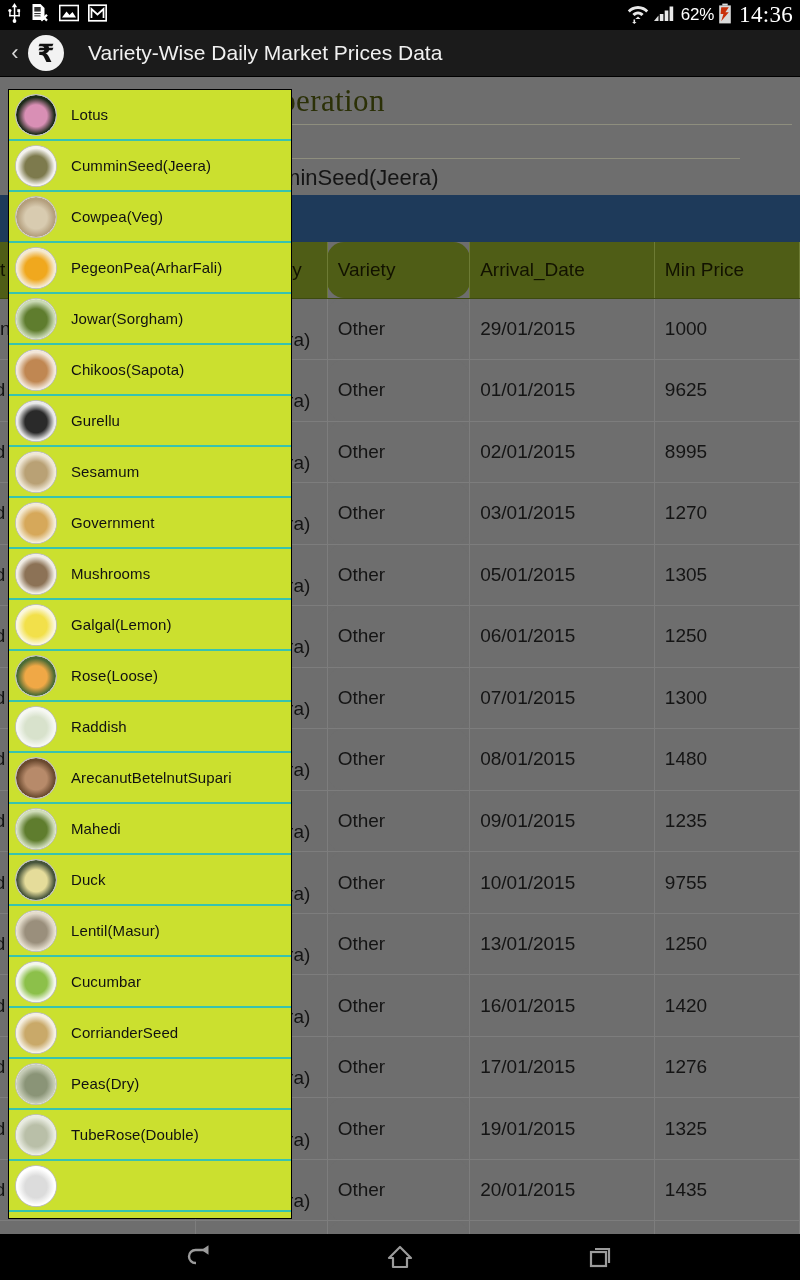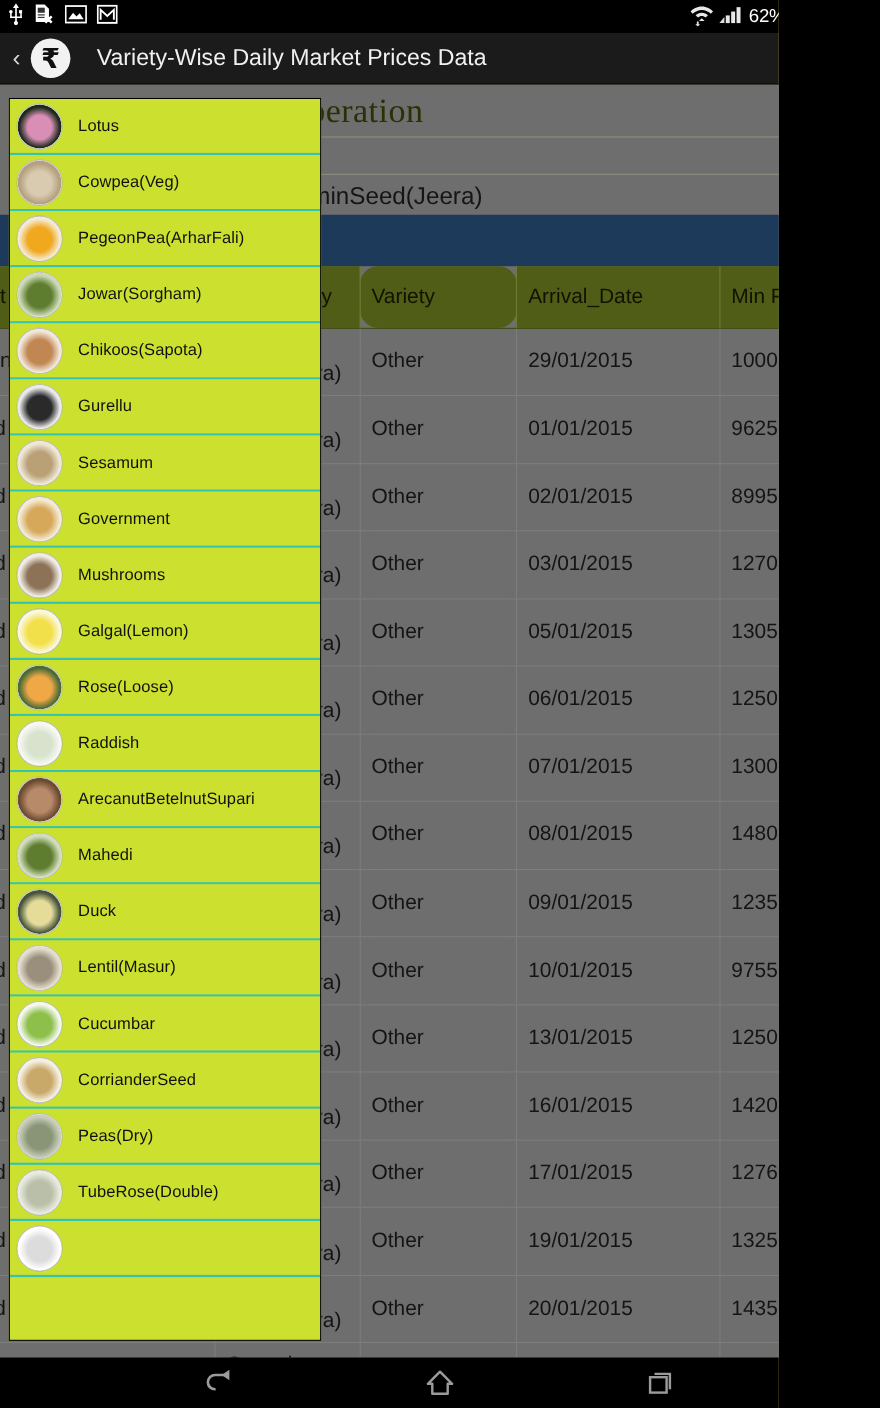--- a/index.html
+++ b/index.html
@@ -3,21 +3,21 @@
 <meta charset="utf-8">
 <title>Variety-Wise Daily Market Prices Data</title>
 <style>
   * { box-sizing: border-box; margin: 0; padding: 0; }
   html, body {
     width: 800px; height: 1280px;
     background: #000;
     font-family: "Liberation Sans", sans-serif;
     overflow: hidden;
   }
-  #screen { position: relative; width: 708px; height: 1280px; background: #fde047; overflow: hidden; }
+  #screen { position: relative; width: 800px; height: 1280px; background: #be185d; overflow: hidden; }
 
   
   #status-bar {
     position: absolute; left: 0; top: 0; width: 800px; height: 30px;
     background: #000; color: #fff;
     display: flex; align-items: center; justify-content: space-between;
     padding: 0 7px;
   }
   #status-left { display: flex; align-items: center; gap: 9px; }
   #status-right { display: flex; align-items: center; gap: 4px; }
@@ -407,20 +407,26 @@
 
   <div id="drawer">
       <div class="drawer-item">
         <span class="drawer-thumb">
           <span class="inner" style="background: radial-gradient(circle at 50% 52%, rgb(217, 143, 181) 0%, rgb(217, 143, 181) 38%, rgb(29, 42, 26) 64%, rgb(29, 42, 26) 100%);"></span>
         </span>
         <span class="drawer-label">Lotus</span>
       </div>
       <div class="drawer-item">
         <span class="drawer-thumb">
+          <span class="inner" style="background: radial-gradient(circle at 50% 52%, rgb(125, 122, 77) 0%, rgb(125, 122, 77) 38%, rgb(244, 242, 238) 64%, rgb(244, 242, 238) 100%);"></span>
+        </span>
+        <span class="drawer-label">CumminSeed(Jeera)</span>
+      </div>
+      <div class="drawer-item">
+        <span class="drawer-thumb">
           <span class="inner" style="background: radial-gradient(circle at 50% 52%, rgb(216, 203, 176) 0%, rgb(216, 203, 176) 38%, rgb(180, 159, 126) 64%, rgb(180, 159, 126) 100%);"></span>
         </span>
         <span class="drawer-label">Cowpea(Veg)</span>
       </div>
       <div class="drawer-item">
         <span class="drawer-thumb">
           <span class="inner" style="background: radial-gradient(circle at 50% 52%, rgb(240, 168, 30) 0%, rgb(240, 168, 30) 38%, rgb(245, 233, 207) 64%, rgb(245, 233, 207) 100%);"></span>
         </span>
         <span class="drawer-label">PegeonPea(ArharFali)</span>
       </div>

